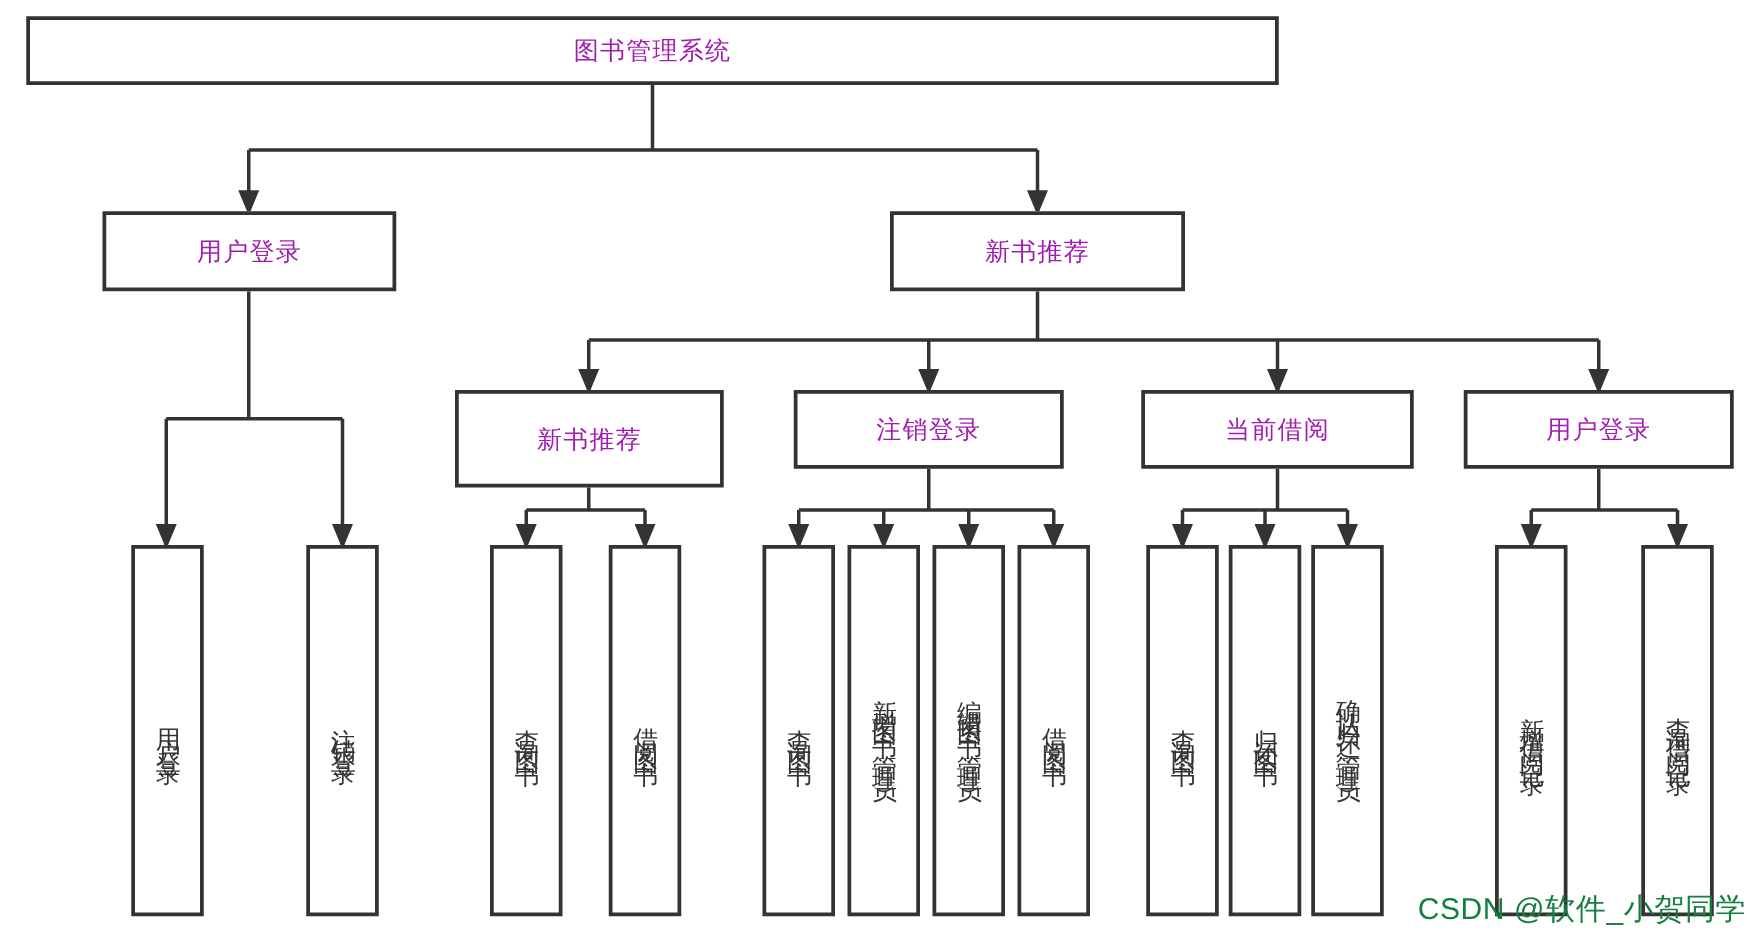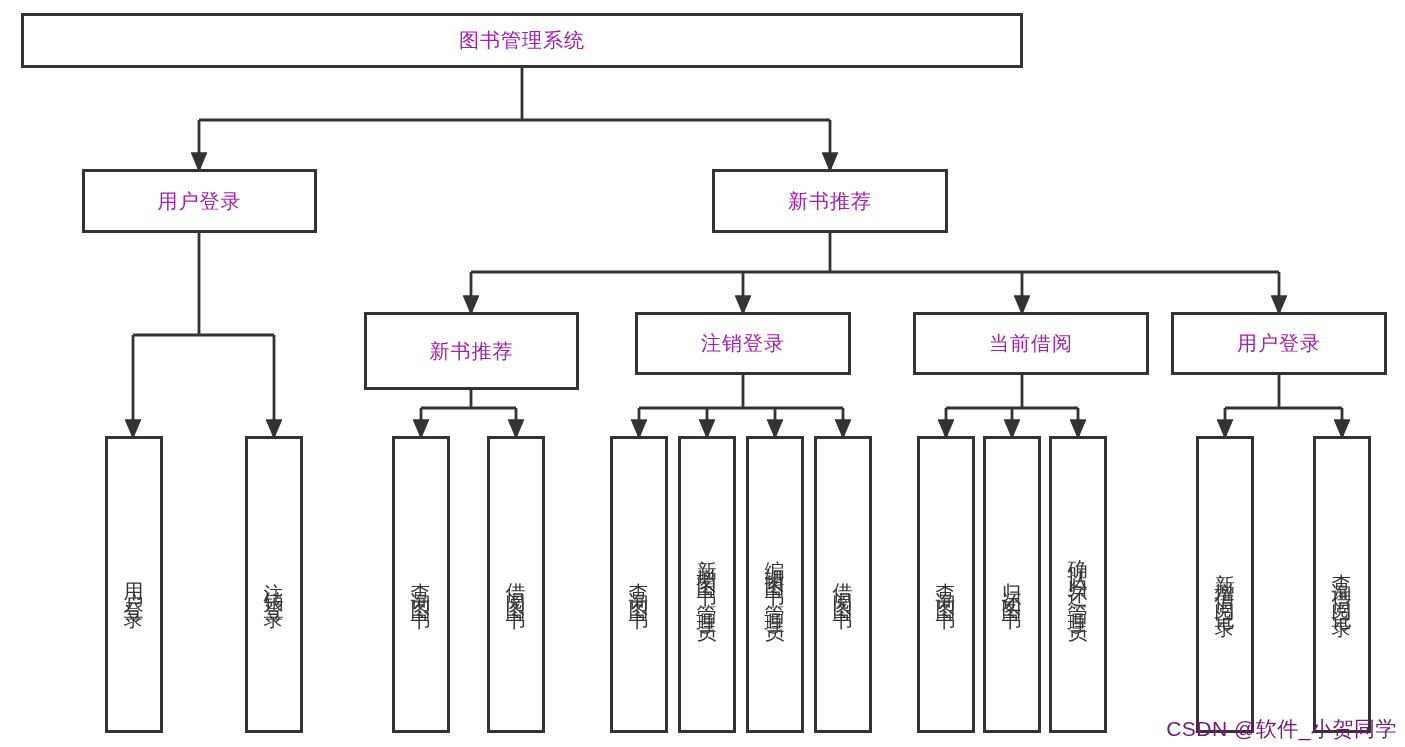--- a/index.html
+++ b/index.html
@@ -55,22 +55,22 @@
     font-size: 20px;
     letter-spacing: 9px;
     color: #333333;
     line-height: 1;
     white-space: nowrap;
   }
   .watermark {
     position: absolute;
     right: 8px;
     bottom: 4px;
-    font-size: 21px;
-    color: #701a75;
+    font-size: 24px;
+    color: #15803d;
     letter-spacing: 0.5px;
     z-index: 5;
     white-space: nowrap;
   }
 </style>
 </head>
 <body>
 
 <div class="canvas">
 
@@ -124,21 +124,21 @@
   <div class="hbox" style="left:712px; top:169px; width:236px; height:64px;">
     <span>新书推荐</span>
   </div>
 
   <div class="hbox" style="left:364px; top:312px; width:215px; height:78px;">
     <span>新书推荐</span>
   </div>
   <div class="hbox" style="left:635px; top:312px; width:216px; height:63px;">
     <span>注销登录</span>
   </div>
-  <div class="hbox" style="left:913px; top:312px; width:236px; height:63px;">
+  <div class="hbox" style="left:913px; top:312px; width:218px; height:63px;">
     <span>当前借阅</span>
   </div>
   <div class="hbox" style="left:1171px; top:312px; width:216px; height:63px;">
     <span>用户登录</span>
   </div>
 
   <div class="vbox" style="left:105px;">
     <span>用户登录</span>
   </div>
   <div class="vbox" style="left:245px;">

